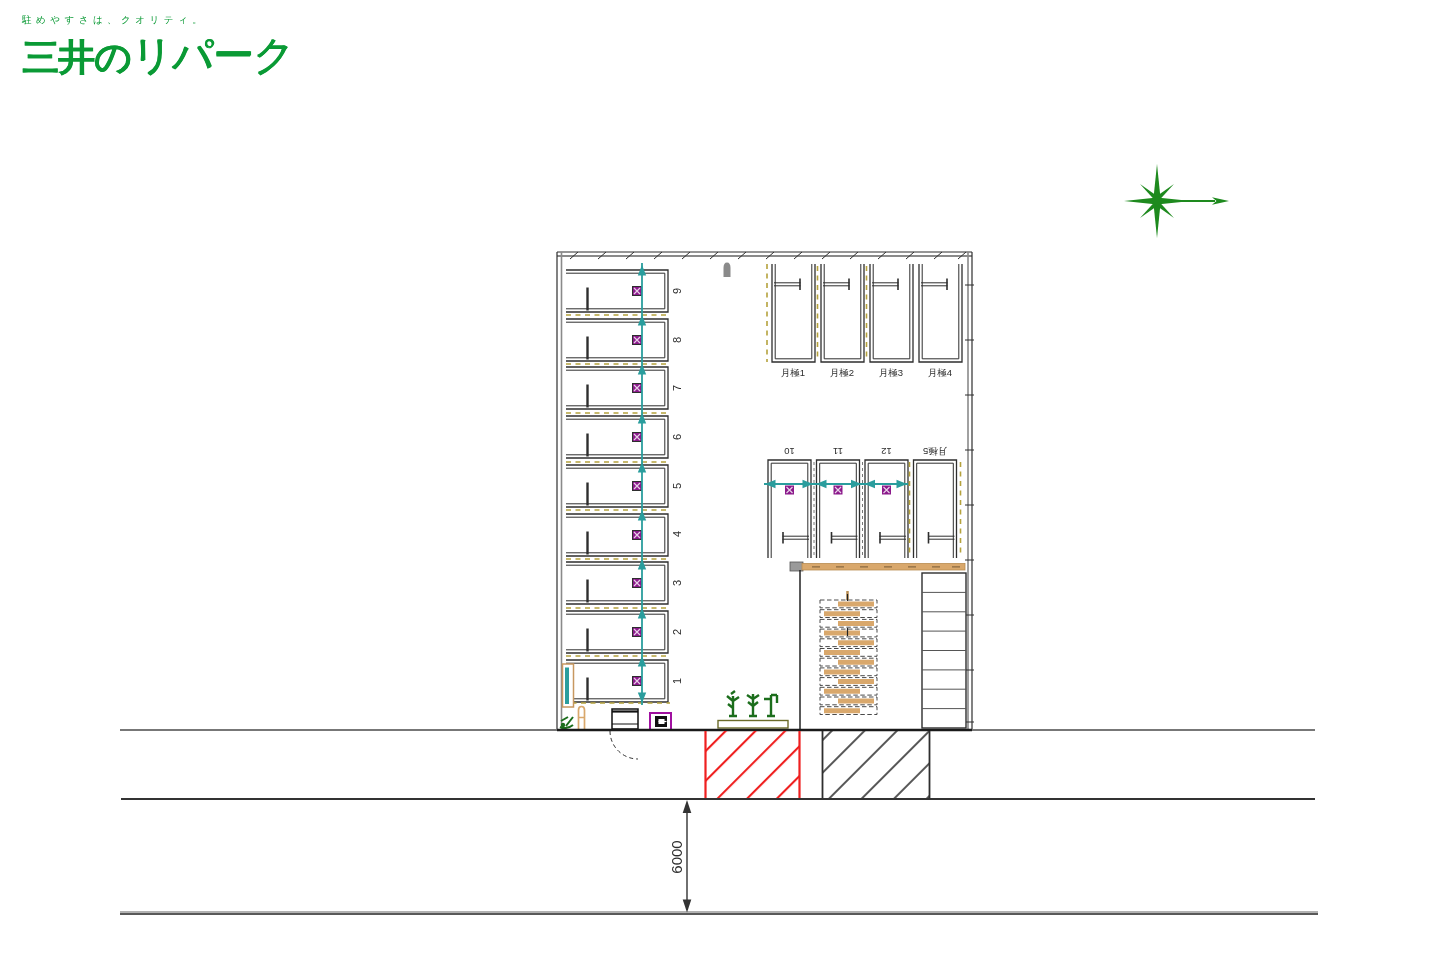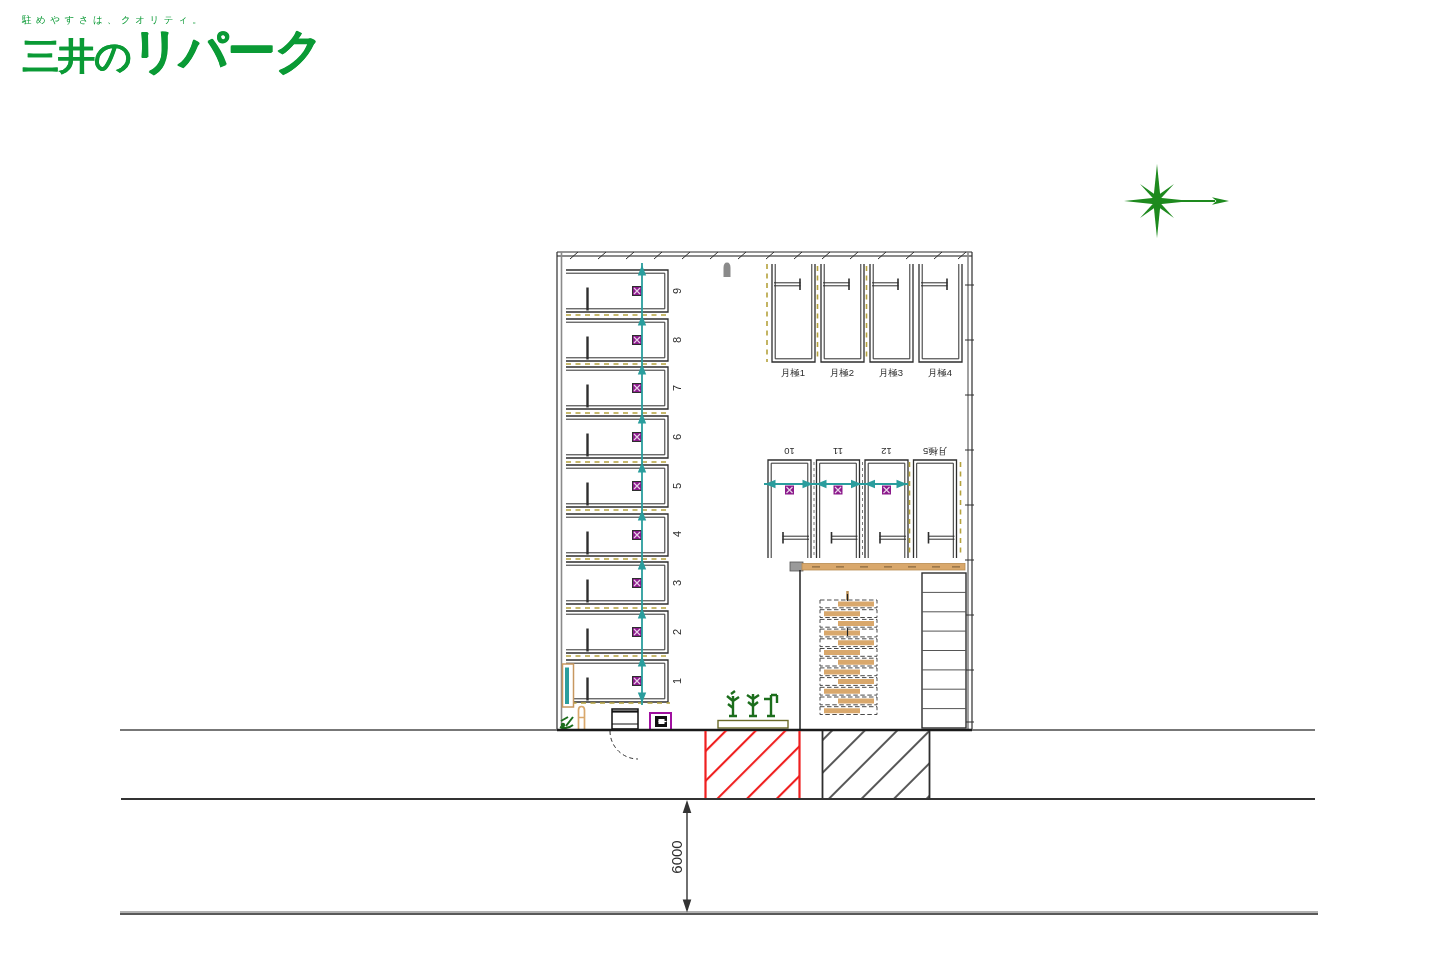--- a/index.html
+++ b/index.html
@@ -1,23 +1,23 @@
 <!DOCTYPE html>
 <html><head>
 <meta charset="utf-8">
 <style>
   html,body{margin:0;padding:0;background:#fff;}
   .stage{position:relative;width:1438px;height:958px;background:#ffffff;overflow:hidden;
          font-family:"Liberation Sans",sans-serif;}
   .logo{position:absolute;left:22px;top:14px;color:#0a9a35;}
   .logo .tagline{font-size:9.5px;font-weight:normal;letter-spacing:4.5px;white-space:nowrap;}
-  .logo .brand{display:flex;align-items:flex-end;margin-top:0;line-height:1;}
+  .logo .brand{display:flex;align-items:flex-end;margin-top:8px;line-height:1;}
   .logo .brand-prefix{font-size:37px;font-weight:bold;letter-spacing:-1px;
         text-shadow:0.6px 0 0 currentColor;}
-  .logo .brand-main{font-size:48px;font-weight:bold;letter-spacing:-1px;
+  .logo .brand-main{font-size:41px;font-weight:normal;letter-spacing:-1px;
         text-shadow:1px 0 0 currentColor,0 0.5px 0 currentColor;}
   svg text{font-family:"Liberation Sans",sans-serif;fill:#2e2e2e;}
 </style>
 </head>
 <body>
 
 <div class="stage">
 
   
   <div class="logo">

